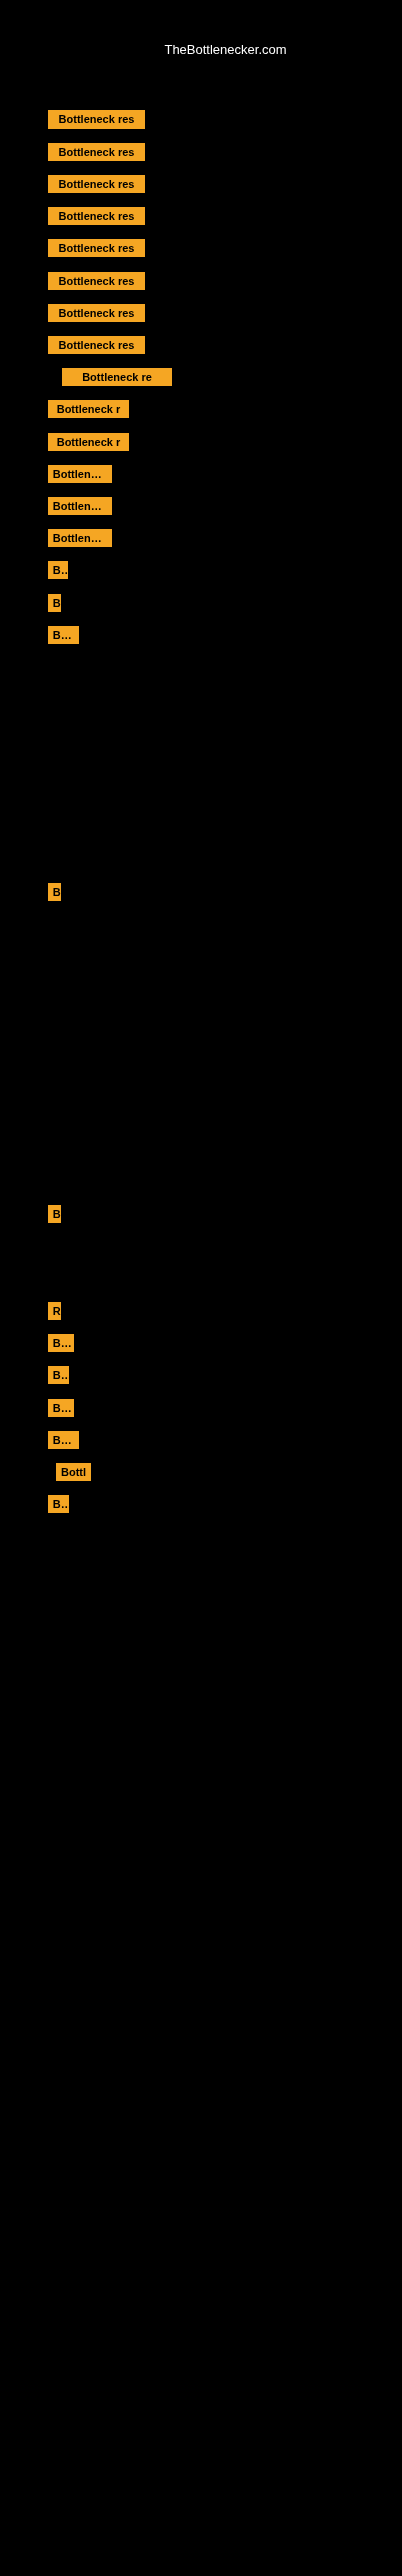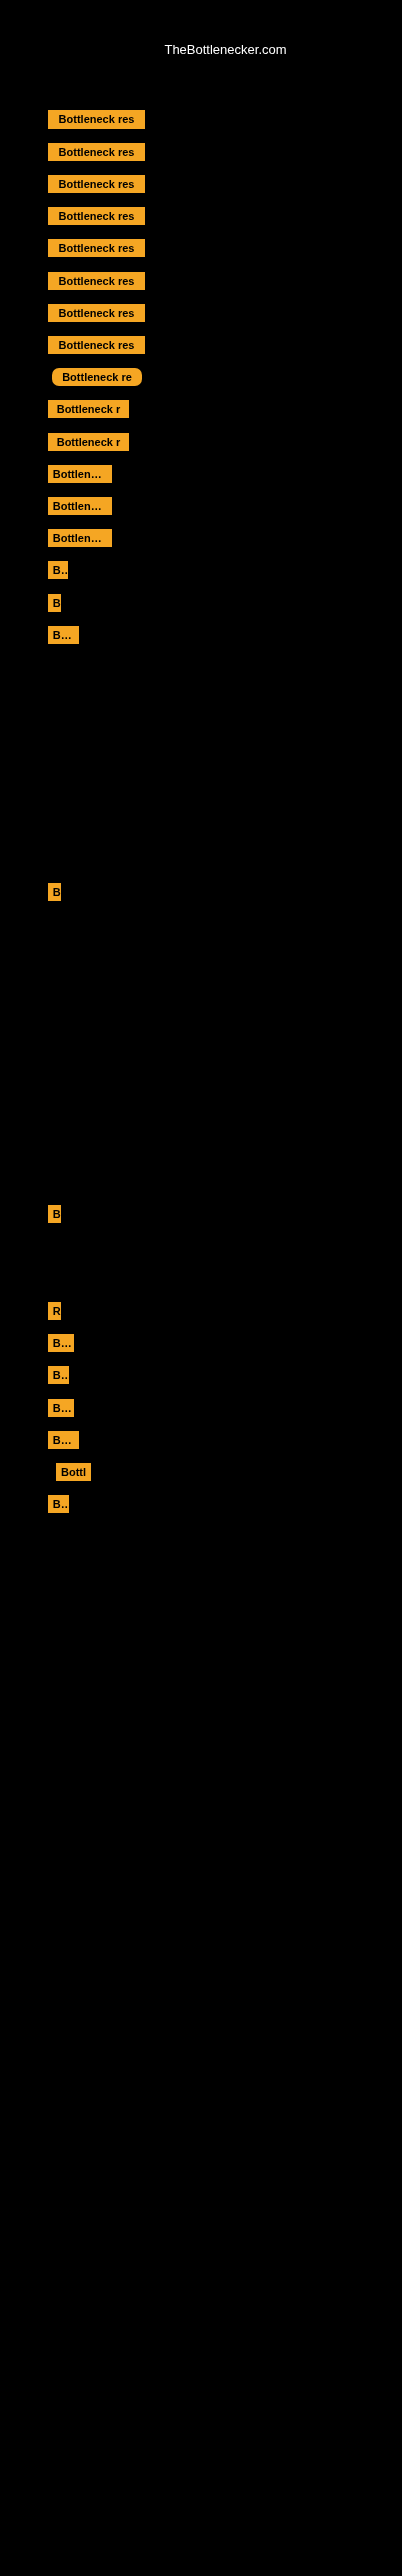--- a/index.html
+++ b/index.html
@@ -47,21 +47,21 @@
 
 <div id="buttons-container" style="position: relative; width: 403px; height: 2576px;">
 <button class="btn-orange" style="top: 22.5px; width: 97px; left: 0px;">Bottleneck res</button>
     <button class="btn-orange" style="top: 55px; width: 97px; left: 0px;">Bottleneck res</button>
     <button class="btn-orange" style="top: 87px; width: 97px; left: 0px;">Bottleneck res</button>
     <button class="btn-orange" style="top: 119px; width: 97px; left: 0px;">Bottleneck res</button>
     <button class="btn-orange" style="top: 151px; width: 97px; left: 0px;">Bottleneck res</button>
     <button class="btn-orange" style="top: 184px; width: 97px; left: 0px;">Bottleneck res</button>
     <button class="btn-orange" style="top: 216px; width: 97px; left: 0px;">Bottleneck res</button>
     <button class="btn-orange" style="top: 248px; width: 97px; left: 0px;">Bottleneck res</button>
-    <button class="btn-orange" style="top: 280px; width: 90px; left: 4px; border-radius: 7px;">Bottleneck re</button>
+    <button class="btn-orange" style="top: 280px; width: 110px; left: 14px;">Bottleneck re</button>
     <button class="btn-orange" style="top: 312px; width: 81px; left: 0px;">Bottleneck r</button>
     <button class="btn-orange" style="top: 345px; width: 81px; left: 0px;">Bottleneck r</button>
     <button class="btn-orange" style="top: 377px; width: 64px; left: 0px;">Bottleneck</button>
     <button class="btn-orange" style="top: 409px; width: 64px; left: 0px;">Bottleneck</button>
     <button class="btn-orange" style="top: 441px; width: 64px; left: 0px;">Bottleneck</button>
     <button class="btn-orange" style="top: 473px; width: 20px; left: 0px;">Bottle</button>
     <button class="btn-orange" style="top: 506px; width: 13px; left: 0px;">B</button>
     <button class="btn-orange" style="top: 538px; width: 31px; left: 0px;">Bott</button>
     <button class="btn-orange" style="top: 795px; width: 13px; left: 0px;">B</button>
     <button class="btn-orange" style="top: 1117px; width: 13px; left: 0px;">B</button>

